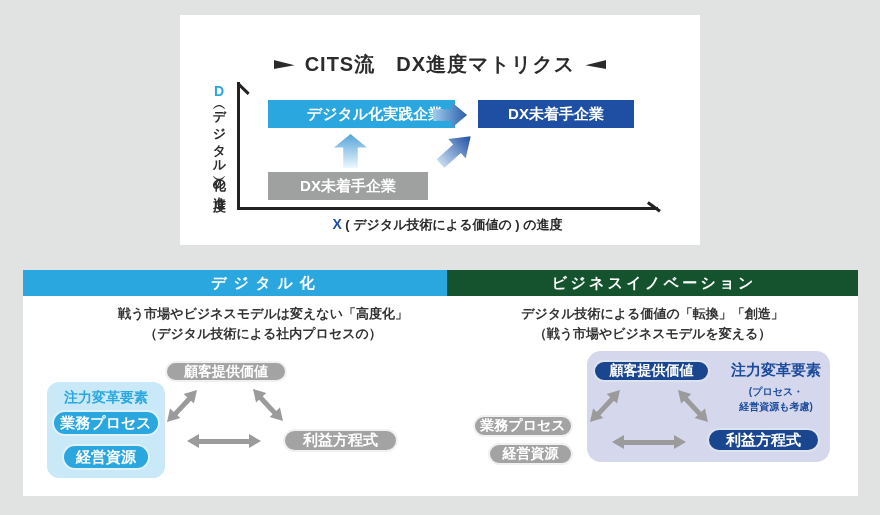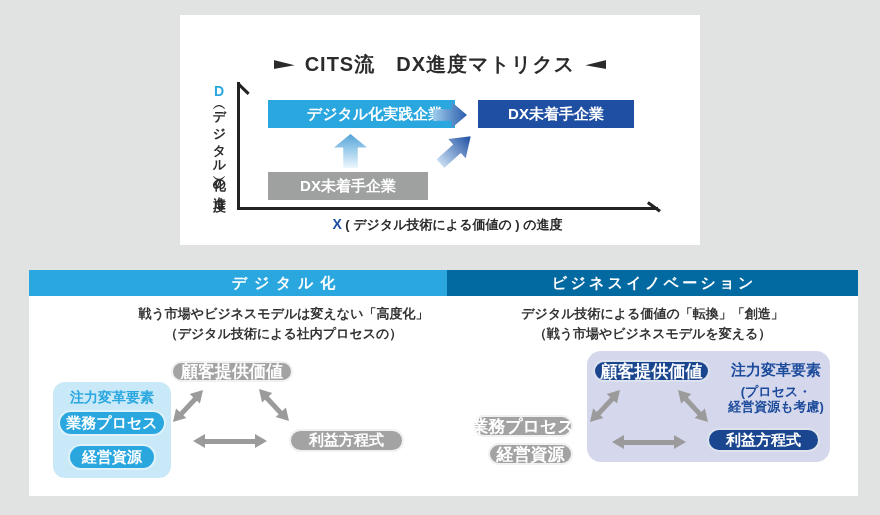--- a/index.html
+++ b/index.html
@@ -51,47 +51,47 @@
     clip-path:polygon(50% 0,100% 40%,72% 40%,72% 100%,28% 100%,28% 40%,0 40%); }
   .arrow-right { position:absolute; left:253px; top:87px; width:34px; height:26px;
     background:linear-gradient(to right,#9ecdec,#2b5cab);
     clip-path:polygon(0 28%,55% 28%,55% 0,100% 50%,55% 100%,55% 72%,0 72%); }
   .arrow-diag { position:absolute; left:255px; top:122px; width:41px; height:26px;
     background:linear-gradient(to right,#c7dcf2,#1e4fa2);
     clip-path:polygon(0 28%,55% 28%,55% 0,100% 50%,55% 100%,55% 72%,0 72%);
     transform:rotate(-42deg); }
 
   
-  #digital-card { left:29px; top:270px; width:480px; height:226px;padding-left:29px; }
+  #digital-card { left:23px; top:270px; width:480px; height:226px; }
   #innovation-card { left:447px; top:270px; width:411px; height:226px; }
   .panel-header { position:absolute; top:0; left:0; right:0; height:26px;
     line-height:26px; text-align:center; color:#fff; font-weight:bold;
     font-size:15px; }
   #digital-card .panel-header { background:#2aa7df; letter-spacing:.45em; text-indent:.45em; }
-  #innovation-card .panel-header { background:#0369a1; letter-spacing:.22em; text-indent:.22em; }
+  #innovation-card .panel-header { background:#14532d; letter-spacing:.22em; text-indent:.22em; }
   .desc { position:absolute; top:34px; left:0; right:0; text-align:center;
     font-size:13px; font-weight:bold; line-height:20px; color:#333; }
 
   .pill { position:absolute; display:flex; align-items:center; justify-content:center;
     color:#fff; font-weight:bold; border-radius:999px; box-sizing:border-box;
-    border:2px solid rgba(255,255,255,.85); font-size:17px; white-space:nowrap; }
+    border:2px solid rgba(255,255,255,.85); font-size:14px; white-space:nowrap; }
   .pill-gray { background:#a3a3a3; }
   .pill-blue { background:#2aa7df; }
   .pill-dark { background:#1a458f; }
 
   .focus-box-blue { position:absolute; left:24px; top:112px; width:118px; height:96px;
     background:#c9e9f9; border-radius:12px; }
   .focus-label-blue { position:absolute; top:7px; left:0; right:0; text-align:center;
     color:#2aa7df; font-weight:bold; font-size:14px; }
   .focus-box-lav { position:absolute; left:140px; top:81px; width:243px; height:111px;
     background:#d5d8ed; border-radius:14px; }
   .focus-label-dark { position:absolute; left:136px; top:10px; width:106px;
     text-align:center; color:#1d4b9c; font-weight:bold; font-size:15px; }
   .focus-note { position:absolute; left:136px; top:33px; width:106px;
-    text-align:center; color:#1d4b9c; font-weight:bold; font-size:13px;
+    text-align:center; color:#1d4b9c; font-weight:bold; font-size:10px;
     line-height:15px; }
 
   .darrow { position:absolute; height:14px; }
   .darrow::before,.darrow::after { content:""; position:absolute; top:0;
     width:0; height:0; border-top:7px solid transparent;
     border-bottom:7px solid transparent; }
   .darrow::before { left:0; border-right:12px solid #9b9b9b; }
   .darrow::after { right:0; border-left:12px solid #9b9b9b; }
   .darrow .bar { position:absolute; left:10px; right:10px; top:4.5px; height:5px;
     background:#9b9b9b; }

